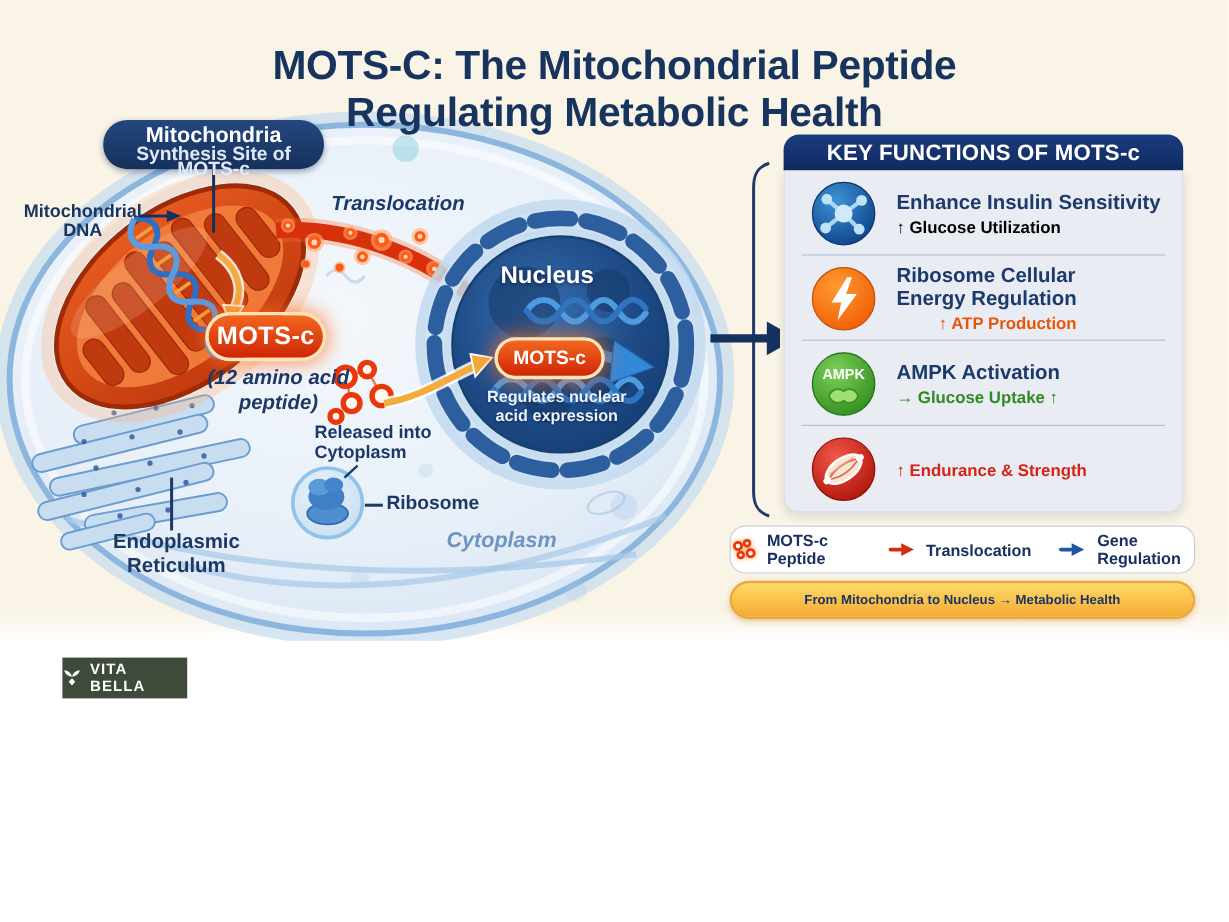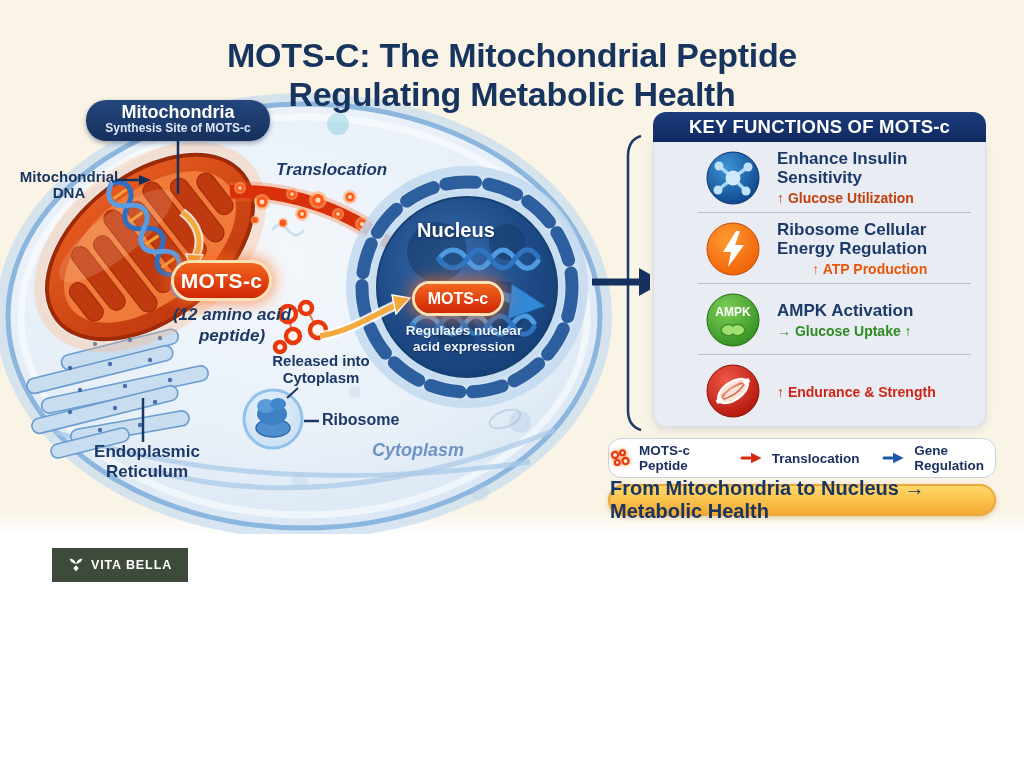--- a/index.html
+++ b/index.html
@@ -10,62 +10,62 @@
           background:linear-gradient(180deg,rgba(255,255,255,0),#ffffff);}
   .title{position:absolute;top:13px;left:0;width:1024px;text-align:center;
          font-size:34px;font-weight:bold;color:#17345f;line-height:1.16;letter-spacing:-0.3px;z-index:5;}
   .illus{position:absolute;left:0;top:92px;width:650px;height:442px;z-index:1;}
 
   
   .lab{position:absolute;z-index:4;color:#1c3866;font-weight:bold;}
   .mito-box{left:86px;top:100px;width:184px;height:41px;background:linear-gradient(180deg,#24477e,#16305c);
             border-radius:20px;box-shadow:0 2px 5px rgba(10,30,70,.4);text-align:center;color:#fff;padding-top:3px;box-sizing:border-box;}
   .mito-box .t1{font-size:18px;font-weight:bold;line-height:19px;}
-  .mito-box .t2{font-size:12px;color:#dfe8f6;line-height:13px;}
+  .mito-box .t2{font-size:16px;color:#dfe8f6;line-height:13px;}
   .mitodna{left:18px;top:169px;width:102px;text-align:center;font-size:15px;line-height:16px;color:#17335e;}
   .transloc{left:276px;top:160px;font-size:17px;font-style:italic;color:#1b3a6b;}
   .pill{position:absolute;z-index:4;display:flex;align-items:center;justify-content:center;
         background:linear-gradient(180deg,#f3661f,#cf2605);color:#fff;font-weight:bold;
         border-radius:19px;box-shadow:0 0 0 3px #ffe2b4,0 0 16px 5px rgba(255,110,35,.7);}
   .pill1{left:174px;top:263px;width:95px;height:35px;font-size:21px;letter-spacing:.4px;}
   .pill2{left:415px;top:284px;width:86px;height:29px;font-size:16px;border-radius:15px;}
   .amino{left:148px;top:304px;width:168px;text-align:center;font-size:17px;font-style:italic;line-height:21px;color:#1c3866;}
-  .released{left:262px;top:352px;width:118px;text-align:center;font-size:15px;line-height:17px;}
+  .released{left:262px;top:352px;width:118px;font-size:15px;line-height:17px;}
   .ribo-lab{left:322px;top:411px;font-size:16px;}
   .er-lab{left:88px;top:442px;width:118px;text-align:center;font-size:17px;line-height:20px;}
   .cyto{left:372px;top:440px;font-size:18px;font-style:italic;color:#6e94c2;}
   .nuc-lab{left:417px;top:219px;font-size:20px;color:#fff;text-shadow:0 1px 3px rgba(0,10,40,.6);}
   .nuc-note{left:394px;top:323px;width:140px;text-align:center;font-size:13.5px;line-height:16px;
             color:#edf3fb;font-weight:bold;text-shadow:0 1px 2px rgba(0,10,40,.55);}
 
   
   .panel{position:absolute;left:653px;top:112px;width:333px;z-index:5;}
   .panel-head{height:30px;background:linear-gradient(180deg,#1b3c7c,#112a60);border-radius:13px 13px 0 0;
               color:#fff;font-weight:bold;font-size:18.5px;display:flex;align-items:center;justify-content:center;letter-spacing:.2px;}
   .panel-body{background:#e9ecf2;border:1px solid #d9dee8;border-top:none;border-radius:0 0 13px 13px;
               box-shadow:0 3px 8px rgba(30,50,100,.13);}
-  .frow{position:relative;display:flex;align-items:center;padding-left:21px;gap:16px;height:71px;margin-left:30px;}
+  .frow{position:relative;display:flex;align-items:center;padding-left:21px;gap:16px;height:71px;}
   .frow:not(:last-child)::after{content:"";position:absolute;left:14px;right:14px;bottom:0;height:1px;background:#b6c2d6;}
   .ficon{width:56px;height:56px;flex:0 0 56px;}
   .ftext{display:flex;flex-direction:column;justify-content:center;}
   .ftitle{font-size:17px;font-weight:bold;color:#1b3a6b;line-height:19px;}
   .ftitle span{display:block;}
   .fsub{font-size:14px;font-weight:bold;margin-top:3px;}
-  .sub-blue{color:#c2410c;} .sub-orange{color:#e8560a;text-align:right;} .sub-green{color:#2e8b22;} .sub-red{color:#d42417;}
+  .sub-blue{color:#000000;} .sub-orange{color:#e8560a;text-align:right;} .sub-green{color:#2e8b22;} .sub-red{color:#d42417;}
 
   
   .legend{position:absolute;left:608px;top:438px;width:388px;height:40px;background:#fff;border:1.5px solid #c9cfd9;
           border-radius:13px;display:flex;align-items:center;justify-content:center;gap:9px;z-index:5;box-sizing:border-box;}
   .legend .ltxt{font-size:13.5px;font-weight:bold;color:#1c3060;}
   .legend .gap{width:5px;}
   .banner{position:absolute;left:608px;top:484px;width:388px;height:32px;z-index:5;box-sizing:border-box;
           background:linear-gradient(180deg,#ffd967,#f3ab33);border:2px solid #eaa83e;border-radius:16px;
           box-shadow:0 2px 5px rgba(180,120,20,.35);display:flex;align-items:center;justify-content:center;
-          font-size:20px;font-weight:bold;color:#1b3563;}
-  .logo{position:absolute;left:52px;top:548px;width:136px;height:34px;background:#3e4b3b;z-index:5;
+          font-size:11px;font-weight:bold;color:#1b3563;}
+  .logo{position:absolute;left:52px;top:548px;width:104px;height:34px;background:#3e4b3b;z-index:5;
         display:flex;align-items:center;justify-content:center;gap:7px;}
   .logo .ltext{color:#fff;font-size:12.5px;font-weight:bold;letter-spacing:.9px;}
 </style>
 </head>
 <body>
 
 <div class="canvas">
   <div class="poster"></div>
 
   <h1 class="title">

